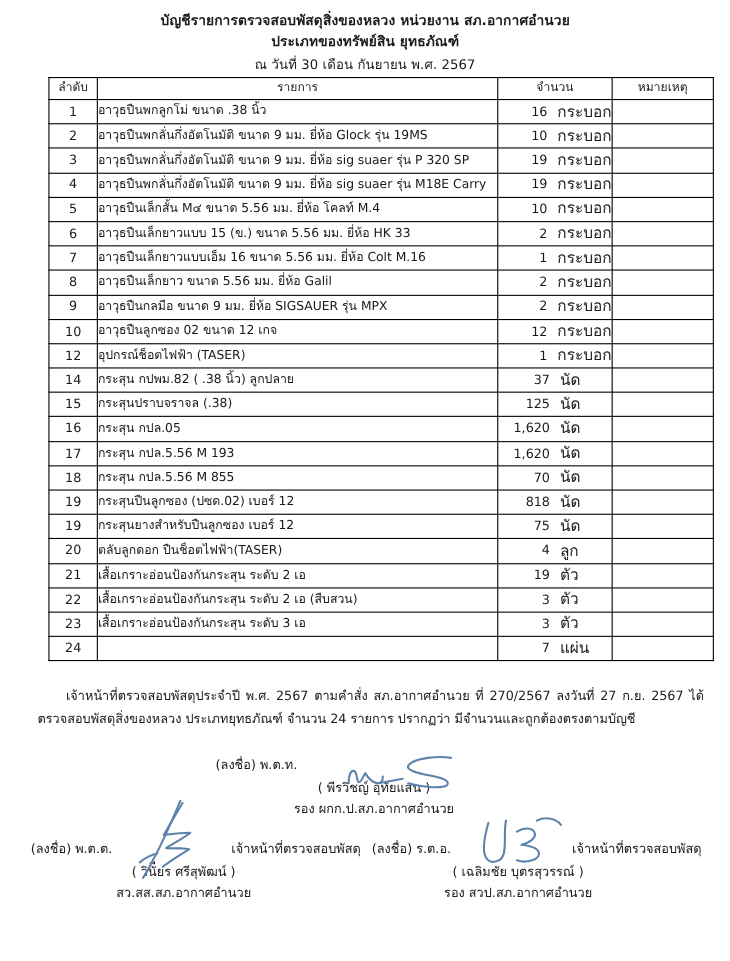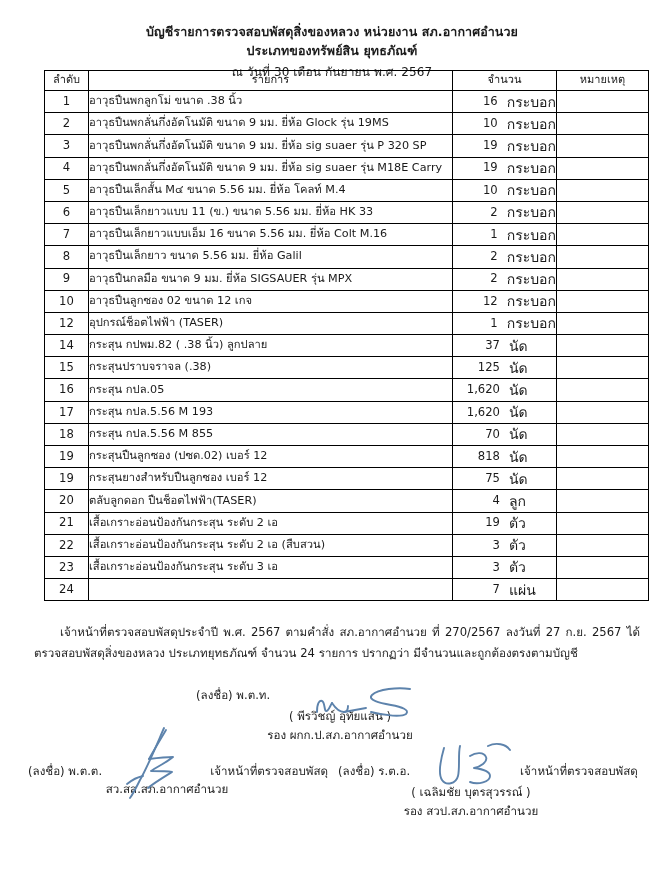--- a/index.html
+++ b/index.html
@@ -21,21 +21,21 @@
   .page {
     position: relative;
     width: 664px;
     height: 874px;
     box-sizing: border-box;
   }
 
   
   .doc-header {
     text-align: center;
-    padding-top: 22px;
+    padding-top: 9px;
   }
   .title-line-1 {
     font-size: 12.5px;
     font-weight: bold;
     line-height: 19px;
     letter-spacing: 0.1px;
   }
   .title-line-2 {
     font-size: 12.5px;
     font-weight: bold;
@@ -250,21 +250,21 @@
             <td class="c-qty">
               <div class="qty-inner">
                 <span class="qty-num">10</span>
                 <span class="qty-unit">กระบอก</span>
               </div>
             </td>
             <td class="c-note"></td>
           </tr>
           <tr>
             <td class="c-no">6</td>
-            <td class="c-item">อาวุธปืนเล็กยาวแบบ 11 (ข.) ขนาด 5.56 มม. ยี่ห้อ HK 33</td>
+            <td class="c-item">อาวุธปืนเล็กยาวแบบ 15 (ข.) ขนาด 5.56 มม. ยี่ห้อ HK 33</td>
             <td class="c-qty">
               <div class="qty-inner">
                 <span class="qty-num">2</span>
                 <span class="qty-unit">กระบอก</span>
               </div>
             </td>
             <td class="c-note"></td>
           </tr>
           <tr>
             <td class="c-no">7</td>
@@ -486,20 +486,21 @@
       </div>
     </div>
 
     <div class="sig-block" id="sig-2">
       <div class="sig-row">
         <span class="sig-prefix">(ลงชื่อ) พ.ต.ต.</span>
         <span class="sig-gap"></span>
         <span class="sig-role">เจ้าหน้าที่ตรวจสอบพัสดุ</span>
       </div>
       <div class="sig-name-wrap">
+        <div class="sig-name">(  วินัียร  ศรีสุพัฒน์  )</div>
         <div class="sig-position">สว.สส.สภ.อากาศอำนวย</div>
       </div>
       <div class="scribble" style="left:96px; top:-34px;">
         <svg width="80" height="72" viewBox="0 0 80 72">
           <g fill="none" stroke="#5d83ac" stroke-width="1.9" stroke-linecap="round" stroke-linejoin="round">
             <path d="M42,2 C36,12 30,22 25,31"></path>
             <path d="M25,31 C33,30 43,29 49,29 C43,34 33,39 27,43 C34,43 43,43 48,44 C40,49 30,55 24,60"></path>
             <path d="M40,0 C33,16 24,38 16,52 C12,60 9,66 6,70"></path>
             <path d="M3,56 C8,52 14,49 19,48"></path>
           </g>

